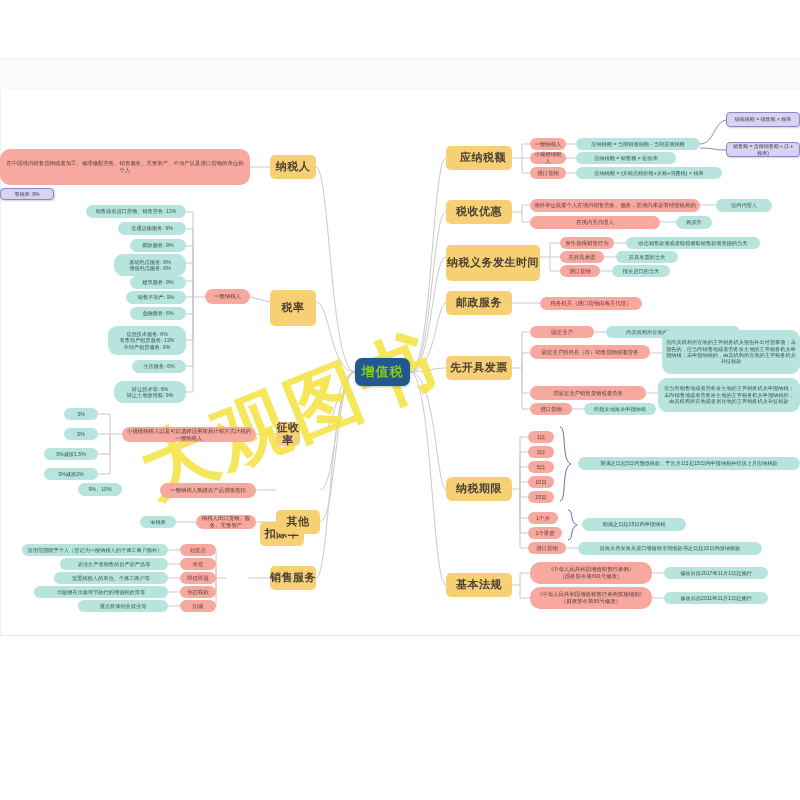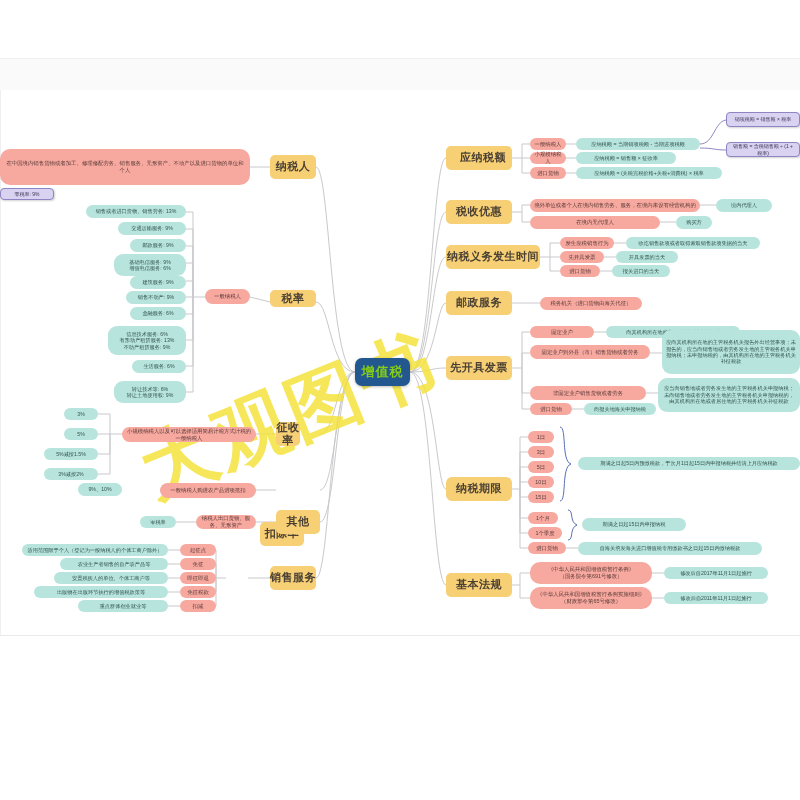--- a/index.html
+++ b/index.html
@@ -178,21 +178,21 @@
     <span>增值税</span>
   </div>
 
   <div class="node n-main" style="left:270px;top:155px;width:46px;height:24px;">
     <span>纳税人</span>
   </div>
   <div class="node n-sub" style="left:0px;top:149px;width:250px;height:36px;">
     <span>在中国境内销售货物或者加工、修理修配劳务、销售服务、无形资产、不动产以及进口货物的单位和个人</span>
   </div>
 
-  <div class="node n-main" style="left:270px;top:290px;width:46px;height:17px;">
+  <div class="node n-main" style="left:270px;top:290px;width:46px;height:36px;">
     <span>税率</span>
   </div>
   <div class="node n-sub" style="left:205px;top:289px;width:45px;height:15px;">
     <span>一般纳税人</span>
   </div>
   <div class="node n-leaf" style="left:86px;top:205px;width:100px;height:13px;">
     <span>销售或者进口货物、销售劳务: 13%</span></div>
   <div class="node n-leaf" style="left:118px;top:222px;width:68px;height:13px;">
     <span>交通运输服务: 9%</span></div>
   <div class="node n-leaf" style="left:130px;top:239px;width:56px;height:13px;">
@@ -300,21 +300,21 @@
   </div>
   <div class="node n-sub" style="left:530px;top:199px;width:170px;height:13px;">
     <span>境外单位或者个人在境内销售劳务、服务，在境内未设有经营机构的</span></div>
   <div class="node n-sub" style="left:530px;top:216px;width:130px;height:13px;">
     <span>在境内无代理人</span></div>
   <div class="node n-leaf" style="left:716px;top:199px;width:56px;height:13px;">
     <span>境内代理人</span></div>
   <div class="node n-leaf" style="left:676px;top:216px;width:36px;height:13px;">
     <span>购买方</span></div>
 
-  <div class="node n-main" style="left:446px;top:245px;width:94px;height:24px;">
+  <div class="node n-main" style="left:446px;top:245px;width:94px;height:36px;">
     <span>纳税义务发生时间</span>
   </div>
   <div class="node n-sub" style="left:560px;top:237px;width:54px;height:12px;">
     <span>发生应税销售行为</span></div>
   <div class="node n-sub" style="left:560px;top:251px;width:44px;height:12px;">
     <span>先开具发票</span></div>
   <div class="node n-sub" style="left:560px;top:265px;width:40px;height:12px;">
     <span>进口货物</span></div>
   <div class="node n-leaf" style="left:626px;top:237px;width:134px;height:12px;">
     <span>收讫销售款项或者取得索取销售款项凭据的当天</span></div>

